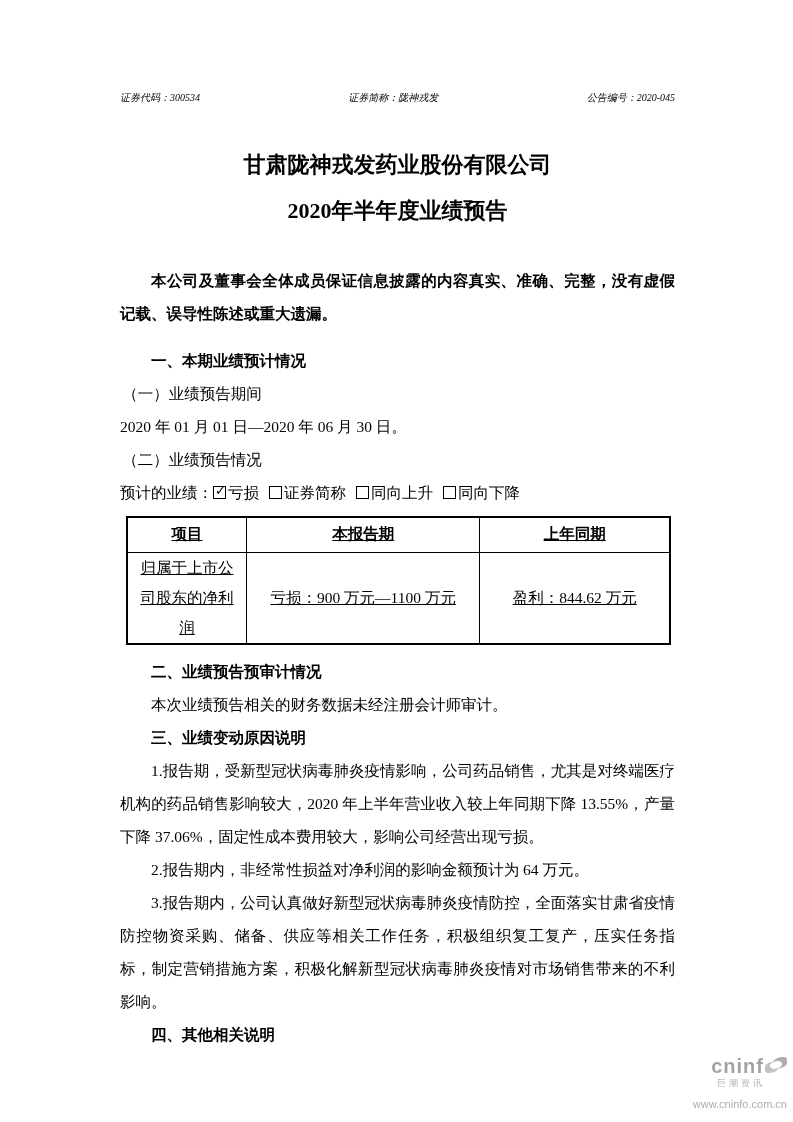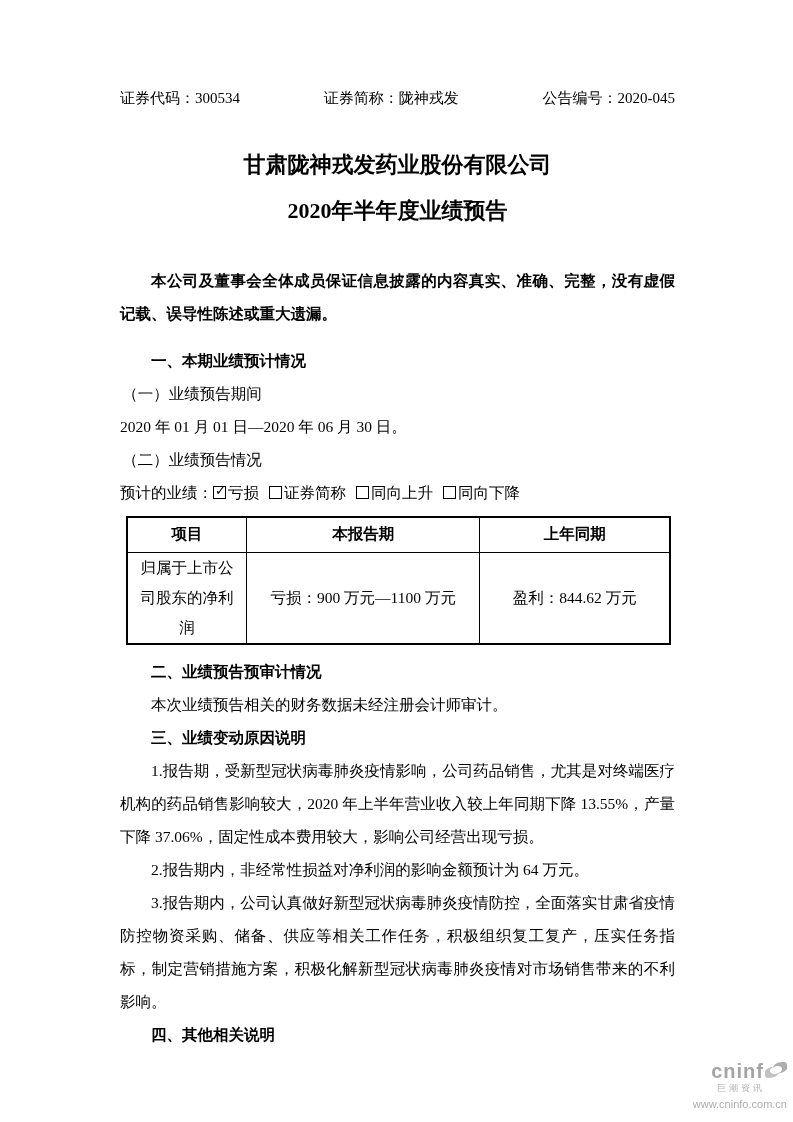--- a/index.html
+++ b/index.html
@@ -14,23 +14,24 @@
     font-family: "Liberation Serif", "DejaVu Serif", serif;
     font-size: 15.5px;
     overflow: hidden;
   }
   .content {
     padding: 88px 118px 0 120px;
   }
   .doc-header {
     display: flex;
     justify-content: space-between;
-    font-size: 15px;
+    font-size: 10px;
     line-height: 20px;
     margin-bottom: 42px;
+    font-style: italic;
   }
   .title {
     text-align: center;
     font-weight: bold;
     font-size: 22px;
     line-height: 30px;
   }
   .title-1 { margin-bottom: 16px; }
   .title-2 { margin-bottom: 38px; }
   p, .line { line-height: 33px; }
@@ -71,20 +72,21 @@
     font-size: 13px;
     line-height: 13px;
     text-align: center;
     font-family: "DejaVu Sans", sans-serif;
   }
   table.fc {
     border-collapse: collapse;
     width: 545px;
     margin: 7px 0 10px 6px;
     border: 2px solid #000;
+    text-decoration: underline;
   }
   table.fc th, table.fc td {
     border: 1px solid #000;
     text-align: center;
     vertical-align: middle;
     font-size: 15.5px;
     padding: 0 8px;
   }
   table.fc th {
     height: 35px;
@@ -114,21 +116,21 @@
     font-size: 20px;
     font-weight: bold;
     letter-spacing: 1px;
     color: #a4a4a4;
   }
   .wm-swirl { margin-left: 1px; }
   .wm-cn {
     font-size: 9px;
     letter-spacing: 3px;
     color: #b0b0b0;
-    margin: 1px 22px 4px 0;
+    margin: 1px 22px 9px 0;
   }
   .wm-url {
     font-size: 11px;
     color: #adadad;
   }
 </style>
 </head>
 <body>
 
 <div class="page">

